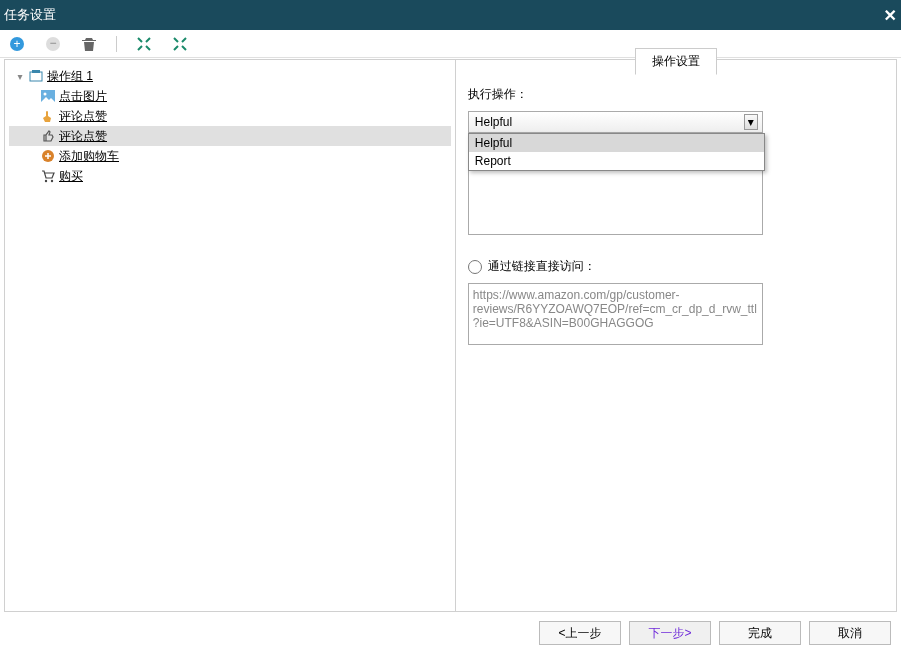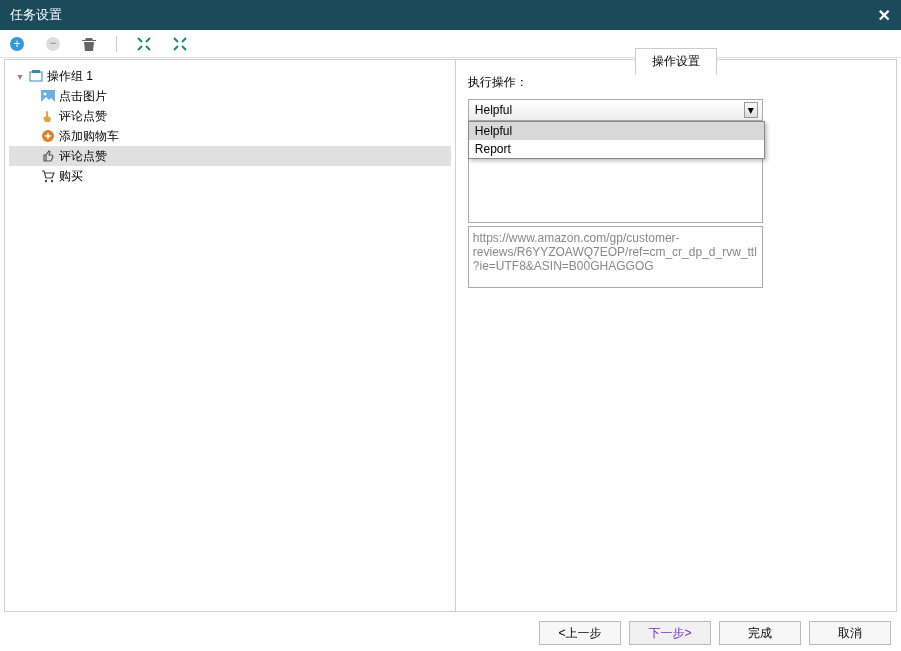--- a/index.html
+++ b/index.html
@@ -1,42 +1,42 @@
 <!DOCTYPE html>
 <html><head>
 <meta charset="utf-8">
 <style>
 * { box-sizing: border-box; margin: 0; padding: 0; font-family: "Microsoft YaHei", Arial, sans-serif; font-size: 12px; }
 body { background: #fff; width: 901px; height: 651px; overflow: hidden; position: relative; }
 
-.titlebar { background: #1a4a5c; color: #fff; height: 30px; display: flex; align-items: center; justify-content: space-between; padding: 0 10px; }
+.titlebar { background: #1a4a5c; color: #fff; height: 30px; display: flex; align-items: center; justify-content: space-between; padding: 0 4px; }
 .titlebar .title { font-size: 13px; }
 .titlebar .close { font-size: 16px; font-weight: bold; cursor: pointer; }
 
 .toolbar { height: 28px; border-bottom: 1px solid #e0e0e0; display: flex; align-items: center; padding: 0 8px; gap: 18px; }
 .toolbar .tbtn { width: 18px; height: 18px; display: flex; align-items: center; justify-content: center; cursor: pointer; }
 .toolbar .sep { width: 1px; height: 16px; background: #ccc; }
 
 .main { display: flex; height: 555px; }
 .tree-panel { width: 468px; border: 1px solid #d0d0d0; margin: 1px 0 1px 4px; background: #fff; overflow: auto; }
 .right-panel { width: 458px; border: 1px solid #d0d0d0; margin: 1px 4px 1px 0; margin-left: -1px; background: #fff; position: relative; }
 
 .tab-header { position: absolute; top: -12px; left: 50%; transform: translateX(-50%); background: #fff; border: 1px solid #ccc; border-bottom: 1px solid #fff; padding: 4px 16px; font-size: 12px; }
 
 .tree { padding: 6px 4px; }
 .tree-row { display: flex; align-items: center; height: 20px; cursor: pointer; white-space: nowrap; }
 .tree-row.selected { background: #e0e0e0; }
 .tree-row .indent { display: inline-block; }
 .tree-row .twisty { width: 14px; text-align: center; color: #888; font-size: 10px; }
 .tree-row .ticon { width: 18px; height: 16px; display: flex; align-items: center; justify-content: center; }
-.tree-row .label { padding-left: 2px; }
+.tree-row .label { padding-left: 2px; text-decoration: underline; }
 
 .form { padding: 14px 12px 0 12px; position: relative; }
 .form-label { margin: 16px 0 8px 0; font-size: 12px; }
-.form-label:first-child { margin-top: 0; }
+.form-label:first-child { margin-top: 12px; }
 
 .select-wrap { position: relative; width: 295px; }
 .select-field { border: 1px solid #aaa; background: linear-gradient(#fff, #eee); height: 22px; display: flex; align-items: center; justify-content: space-between; padding: 0 4px 0 6px; cursor: pointer; }
 .select-field .caret { border: 1px solid #999; width: 14px; height: 16px; display: flex; align-items: center; justify-content: center; background: linear-gradient(#fafafa,#ddd); }
 .dropdown { position: absolute; top: 22px; left: 0; width: 297px; border: 1px solid #888; background: #fff; box-shadow: 2px 2px 4px rgba(0,0,0,0.25); z-index: 10; }
 .dropdown .opt { padding: 2px 6px; cursor: pointer; }
 .dropdown .opt.highlight { background: #d8d8d8; }
 
 .textarea { width: 295px; height: 70px; border: 1px solid #aaa; resize: none; padding: 4px; overflow-y: scroll; font-family: inherit; font-size: 12px; }
 .textarea.bottom { height: 62px; color: #888; }
@@ -117,39 +117,39 @@
       <div class="tree-row">
         <span class="indent" style="width:30px"></span>
         <span class="ticon">
             <svg width="14" height="14" viewBox="0 0 14 14">
               <path fill="#e8a33d" d="M6 2c1 0 1 1 1 1v4l3 2-1 4H4l-2-4 3-2V3s0-1 1-1z"></path>
             </svg>
           </span>
         <span class="label">评论点赞</span>
       </div>
 
+      <div class="tree-row selected">
+        <span class="indent" style="width:30px"></span>
+        <span class="ticon">
+            <svg width="14" height="14" viewBox="0 0 14 14">
+              <path fill="none" stroke="#555" stroke-width="1.2" d="M3 6h2v6H3zM5 12h5l2-4-1-2H8l1-3-1-1-3 4z"></path>
+            </svg>
+          </span>
+        <span class="label">评论点赞</span>
+      </div>
+
       <div class="tree-row">
         <span class="indent" style="width:30px"></span>
         <span class="ticon">
             <svg width="14" height="14" viewBox="0 0 14 14">
               <circle cx="7" cy="7" r="6" fill="#d9822b"></circle>
               <path stroke="#fff" stroke-width="1.5" d="M7 4v6M4 7h6"></path>
             </svg>
           </span>
         <span class="label">添加购物车</span>
-      </div>
-
-      <div class="tree-row selected">
-        <span class="indent" style="width:30px"></span>
-        <span class="ticon">
-            <svg width="14" height="14" viewBox="0 0 14 14">
-              <path fill="none" stroke="#555" stroke-width="1.2" d="M3 6h2v6H3zM5 12h5l2-4-1-2H8l1-3-1-1-3 4z"></path>
-            </svg>
-          </span>
-        <span class="label">评论点赞</span>
       </div>
 
       <div class="tree-row">
         <span class="indent" style="width:30px"></span>
         <span class="ticon">
             <svg width="14" height="14" viewBox="0 0 14 14">
               <path fill="none" stroke="#444" stroke-width="1.2" d="M1 2h2l2 7h6l2-5H4"></path>
               <circle cx="5" cy="12" r="1.2" fill="#444"></circle>
               <circle cx="11" cy="12" r="1.2" fill="#444"></circle>
             </svg>
@@ -171,20 +171,24 @@
         </div>
         <div class="dropdown">
           <div class="opt highlight">Helpful</div>
           <div class="opt">Report</div>
         </div>
       </div>
 
       <div style="height:32px"></div>
       <textarea class="textarea" style=""></textarea>
 
+      <div class="radio-row">
+        <input type="radio" style="">
+        <span>通过链接直接访问：</span>
+      </div>
 
       <textarea class="textarea bottom" readonly="" style="">https://www.amazon.com/gp/customer-reviews/R6YYZOAWQ7EOP/ref=cm_cr_dp_d_rvw_ttl?ie=UTF8&amp;ASIN=B00GHAGGOG</textarea>
     </div>
   </div>
 </div>
 
 <div class="footer">
   <button>&lt;上一步</button>
   <button disabled="">下一步&gt;</button>
   <button>完成</button>

